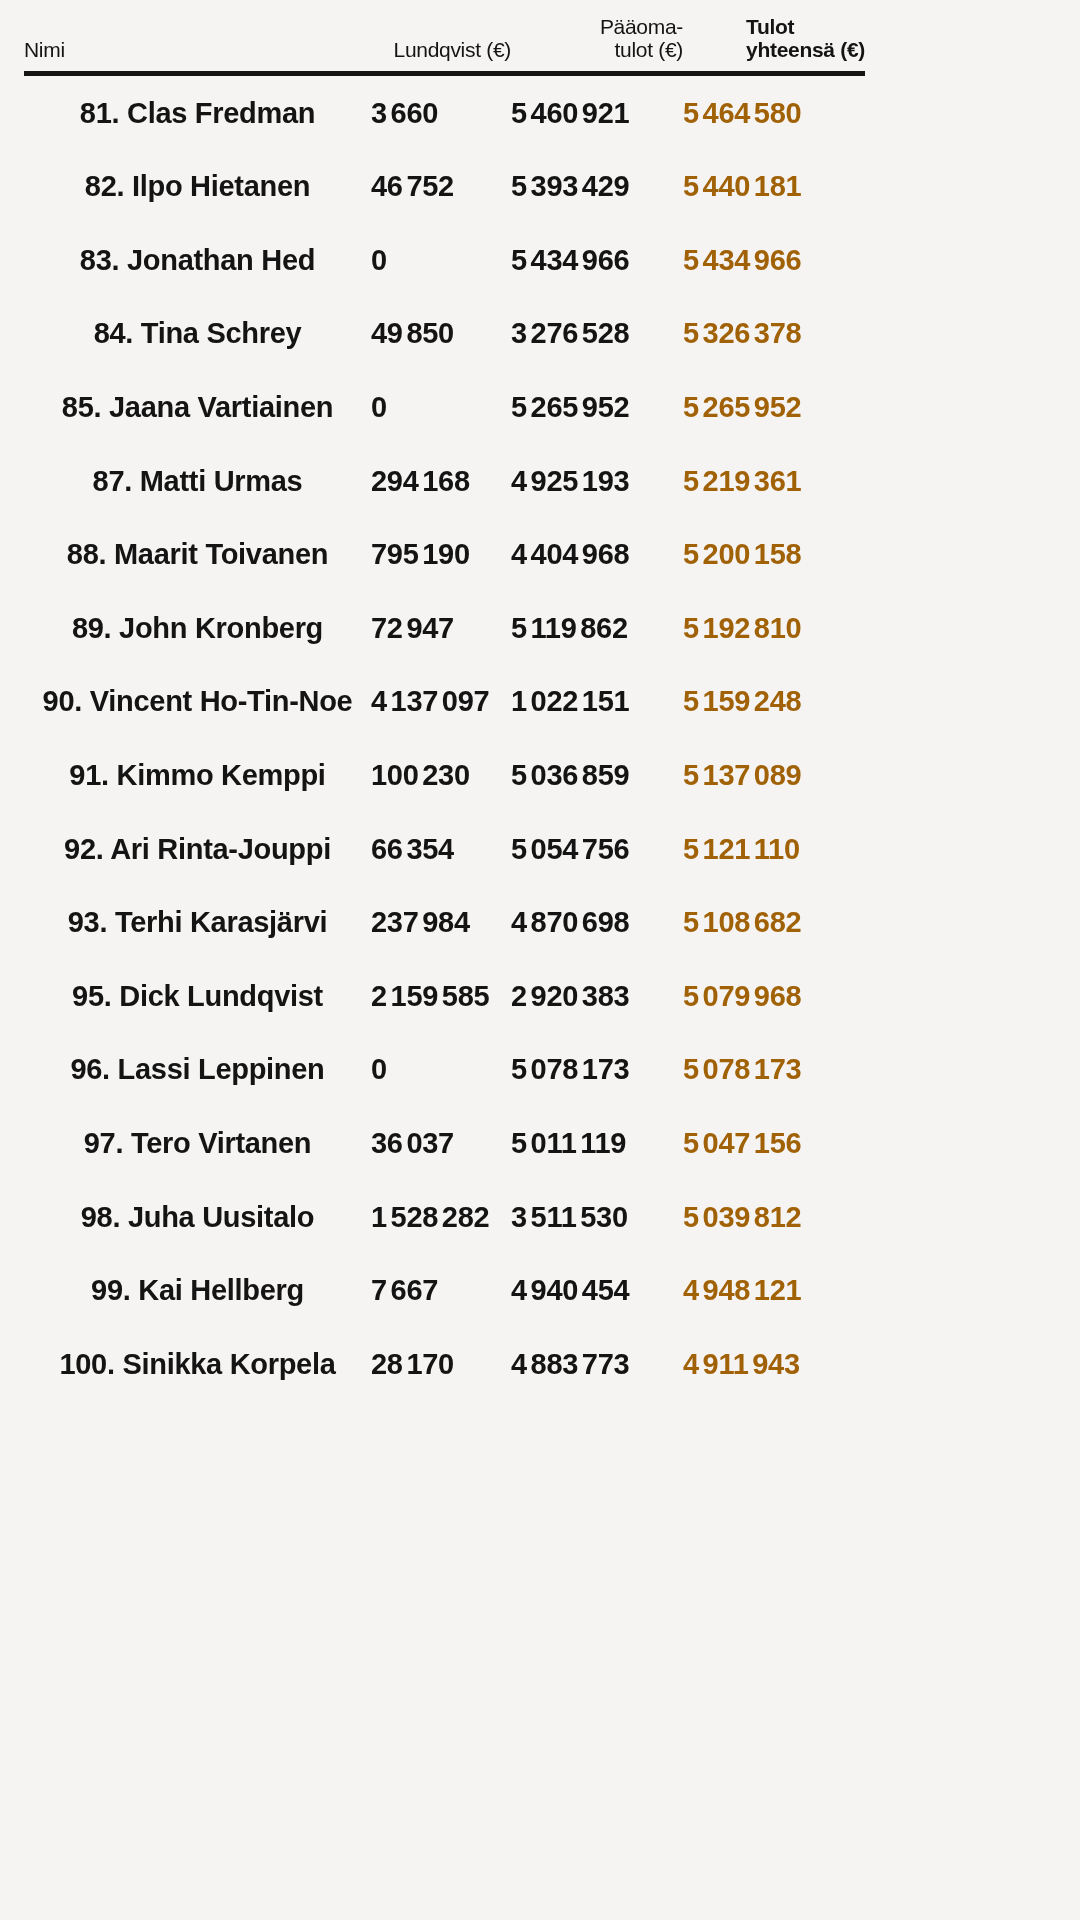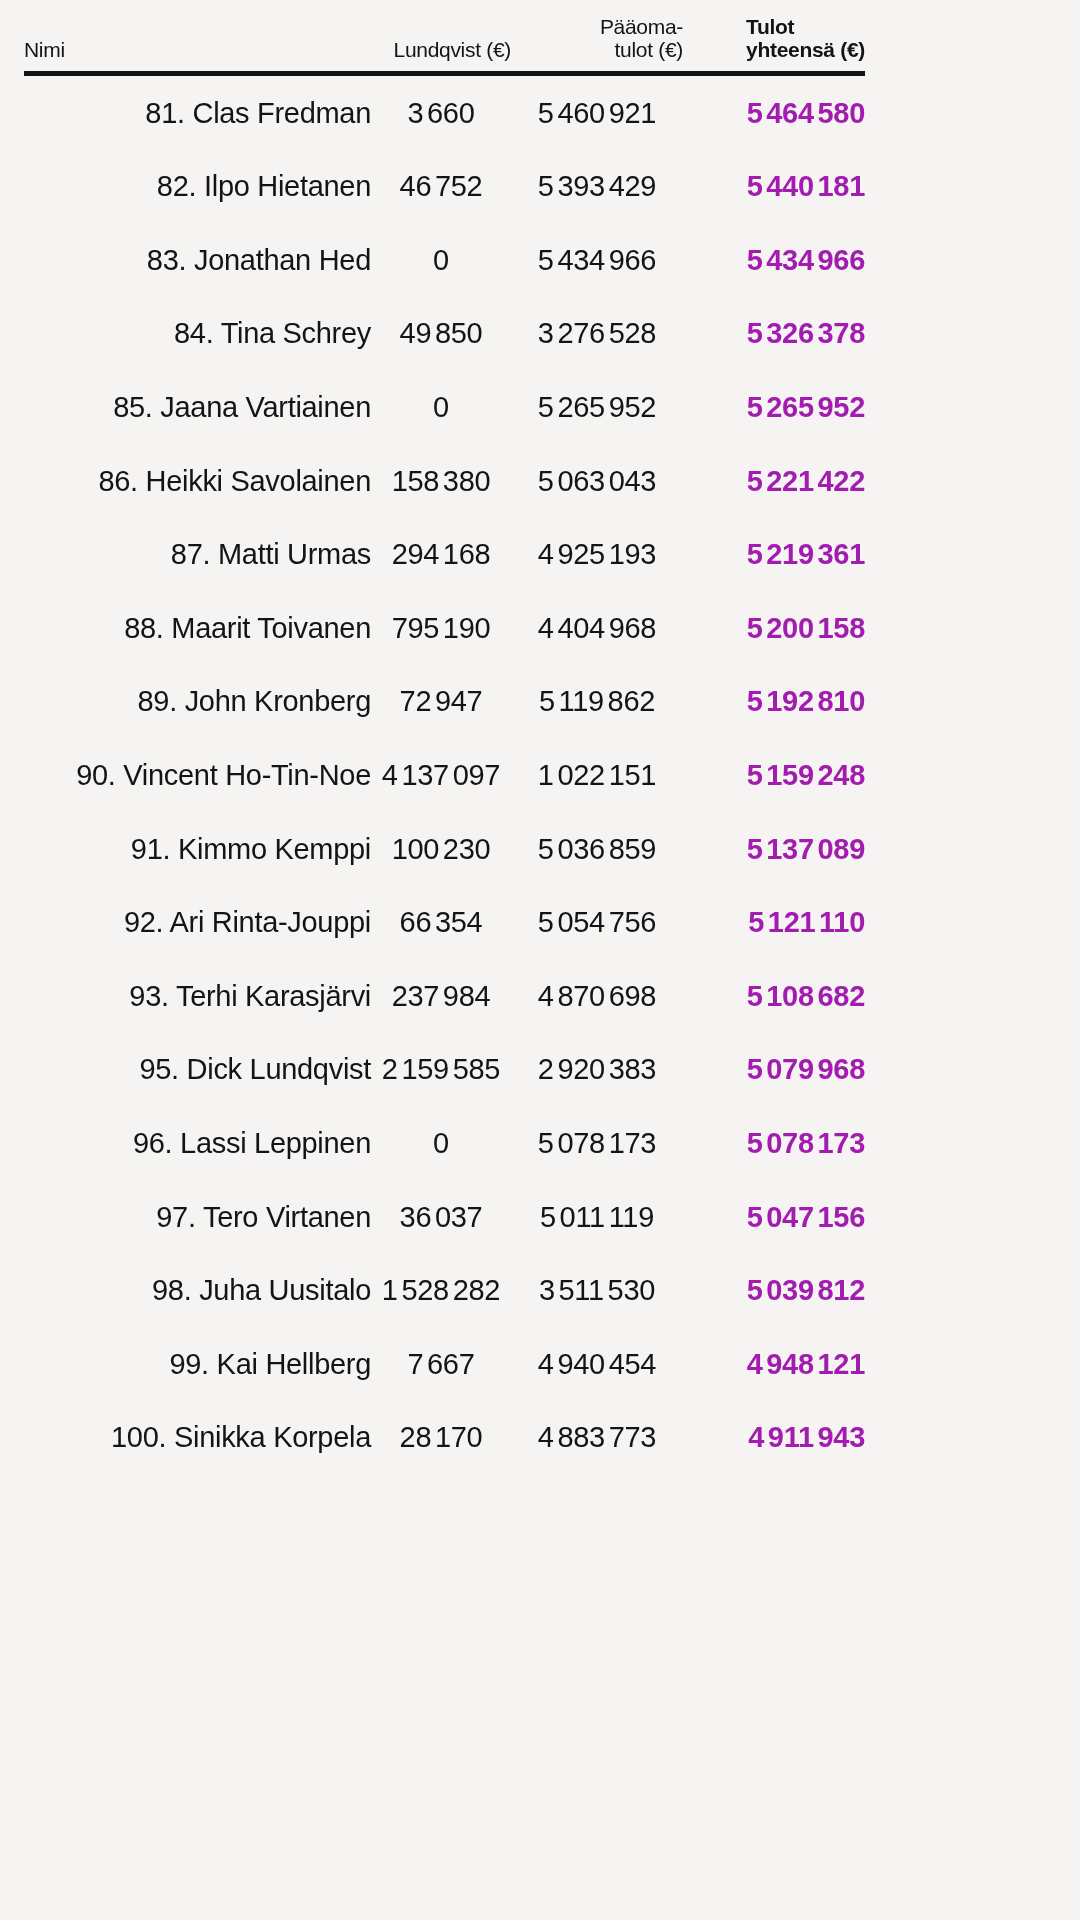--- a/index.html
+++ b/index.html
@@ -42,33 +42,32 @@
     grid-template-columns: 1fr 140px 172px 182px;
     align-items: center;
     height: 73.6px;
   }
   .trow .cell {
     font-size: 29px;
     letter-spacing: -0.3px;
     white-space: nowrap;
   }
   .c-name {
-    font-weight: 400;
-    text-align: right;
+    font-weight: 700;
+    text-align: center;
   }
   .c-num {
-    font-weight: 400;
-    text-align: center;
+    font-weight: 700;
+    text-align: left;
     word-spacing: -4px;
   }
   .c-total {
     font-weight: 700;
-    text-align: right;
     word-spacing: -4px;
-    color: #a21caf;
+    color: #a16207;
   }
 </style>
 </head>
 <body>
 
 <div class="income-table">
 
   <div class="thead">
     <div class="h h-left">Nimi</div>
     <div class="h h-num">Lundqvist (€)</div>
@@ -111,26 +110,20 @@
       <div class="cell c-total">5 326 378</div>
     </div>
 
     <div class="trow">
       <div class="cell c-name">85. Jaana Vartiainen</div>
       <div class="cell c-num">0</div>
       <div class="cell c-num">5 265 952</div>
       <div class="cell c-total">5 265 952</div>
     </div>
 
-    <div class="trow">
-      <div class="cell c-name">86. Heikki Savolainen</div>
-      <div class="cell c-num">158 380</div>
-      <div class="cell c-num">5 063 043</div>
-      <div class="cell c-total">5 221 422</div>
-    </div>
 
     <div class="trow">
       <div class="cell c-name">87. Matti Urmas</div>
       <div class="cell c-num">294 168</div>
       <div class="cell c-num">4 925 193</div>
       <div class="cell c-total">5 219 361</div>
     </div>
 
     <div class="trow">
       <div class="cell c-name">88. Maarit Toivanen</div>

